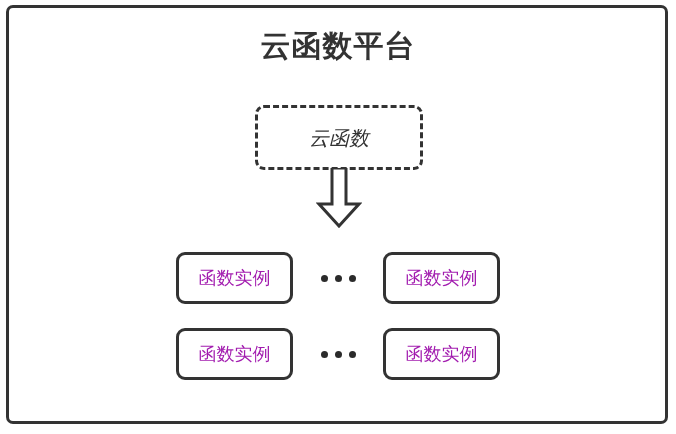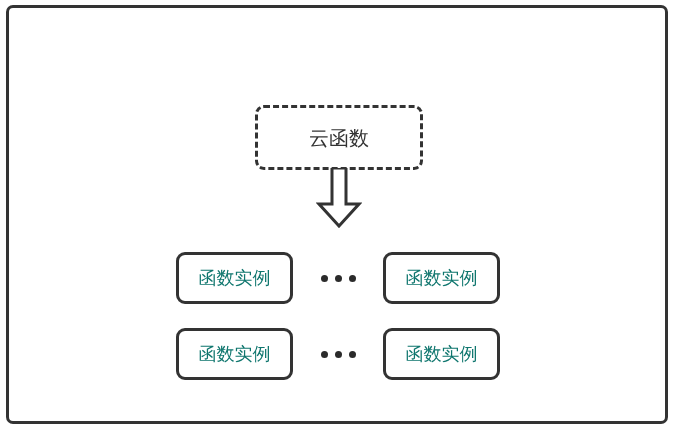--- a/index.html
+++ b/index.html
@@ -54,20 +54,21 @@
     background: #ffffff;
     display: flex;
     align-items: center;
     justify-content: center;
   }
   #cloud-function-box .box-label {
     font-size: 20px;
     color: #333333;
     line-height: 1;
     white-space: nowrap;
+    font-style: italic;
   }
   
   #flow-arrow {
     position: absolute;
     left: 316px;
     top: 168px;
     width: 46px;
     height: 60px;
   }
   
@@ -89,21 +90,21 @@
     height: 52px;
     border: 3px solid #333333;
     border-radius: 9px;
     background: #ffffff;
     display: flex;
     align-items: center;
     justify-content: center;
   }
   .instance-box .box-label {
     font-size: 18px;
-    color: #0f766e;
+    color: #a21caf;
     line-height: 1;
     white-space: nowrap;
   }
   .ellipsis-group {
     display: flex;
     flex-direction: row;
     align-items: center;
     gap: 7px;
     height: 52px;
   }
@@ -124,20 +125,21 @@
     white-space: nowrap;
   }
 </style>
 </head>
 <body>
 
 <div id="canvas">
 
   <div id="platform-frame"></div>
 
+  <div id="platform-title">云函数平台</div>
 
   <div id="cloud-function-box">
     <span class="box-label">云函数</span>
   </div>
 
   <svg id="flow-arrow" viewBox="0 0 46 60">
     <polygon points="16,0 30,0 30,36 43,36 23,58 3,36 16,36" fill="#ffffff" stroke="#333333" stroke-width="3" stroke-linejoin="miter"></polygon>
   </svg>
 
   <div class="instance-row" id="instance-row-1">

